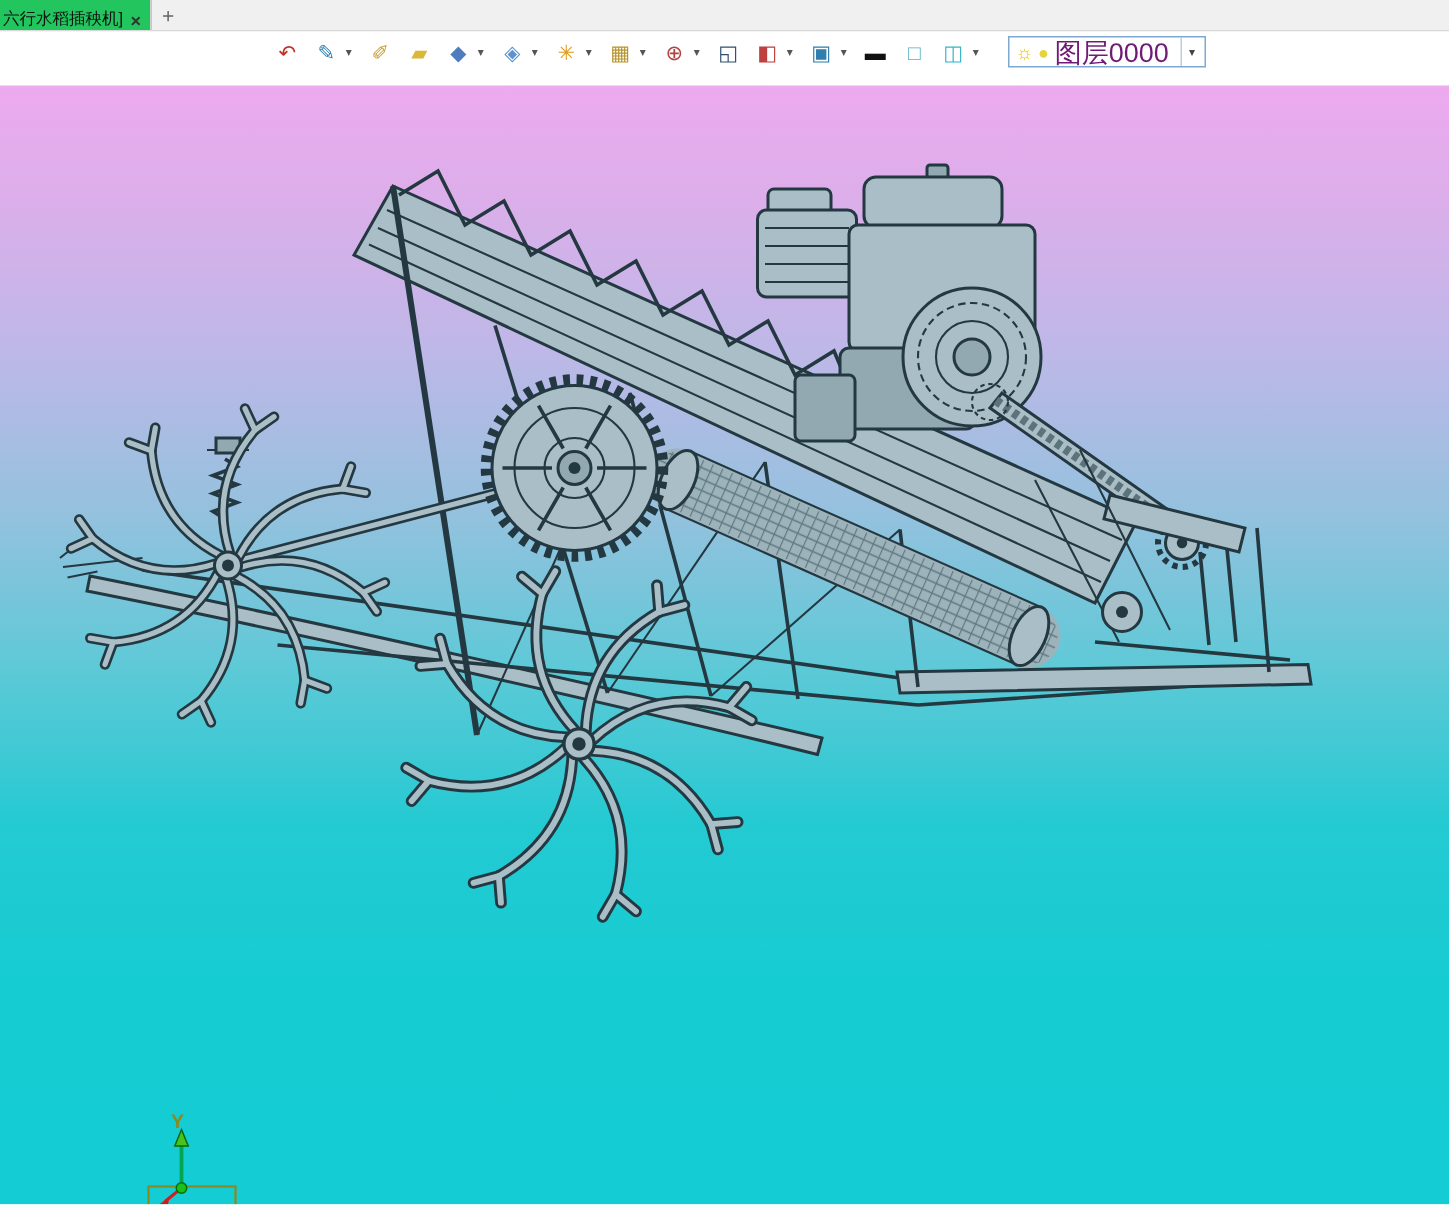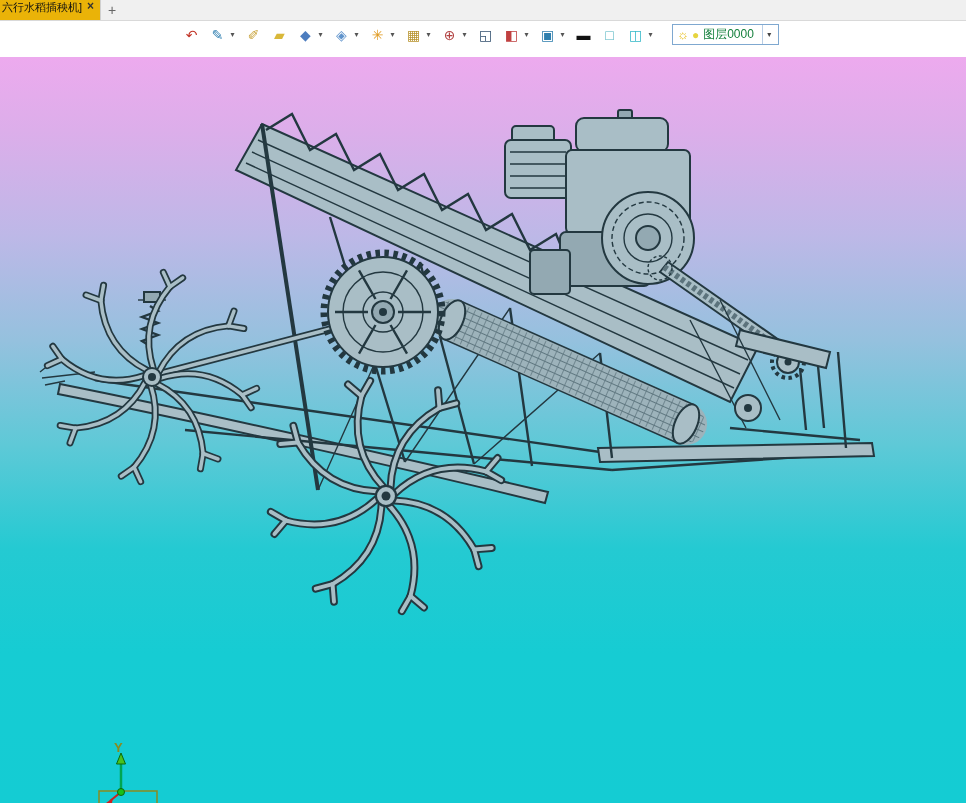--- a/index.html
+++ b/index.html
@@ -1,37 +1,37 @@
 <!DOCTYPE html>
 <html><head>
 <meta charset="utf-8">
 <style>
   html,body{margin:0;padding:0;background:#fff;font-family:"Liberation Sans","DejaVu Sans",sans-serif;}
   .page{position:relative;width:966px;height:803px;overflow:hidden;background:#fff;}
 
   
   .tabbar{position:absolute;top:0;left:0;right:0;height:20px;background:#f0f0f0;border-bottom:1px solid #d9d9d9;display:flex;align-items:stretch;}
-  .tab{display:flex;align-items:flex-start;background:#eab308;border-right:1px solid #d0d0d0;padding:0 6px 0 2px;font-size:11px;color:#111;max-width:130px;white-space:nowrap;overflow:hidden;}
+  .tab{display:flex;align-items:flex-end;background:#22c55e;border-right:1px solid #d0d0d0;padding:0 6px 0 2px;font-size:11px;color:#111;max-width:130px;white-space:nowrap;overflow:hidden;}
   .tab .close{margin-left:5px;font-size:12px;font-weight:bold;color:#333;line-height:1;}
   .newtab{width:22px;display:flex;align-items:center;justify-content:center;font-size:14px;color:#666;}
 
   
   .toolbar{position:absolute;top:21px;left:0;right:0;height:36px;background:#ffffff;}
   .tbrow{position:absolute;top:3px;left:182px;display:flex;align-items:center;}
   .tbtn{display:inline-flex;align-items:center;justify-content:center;width:19px;height:19px;font-size:14px;line-height:1;margin-right:7px;cursor:default;border-radius:2px;}
   .tbtn.hd{margin-right:1px;}
   .dd{font-size:8px;color:#555;margin-right:7px;width:9px;text-align:center;}
   .i0{color:#c23326;} .i1{color:#2f7fb0;} .i2{color:#c8a23a;} .i3{color:#d9b83a;}
   .i4{color:#4d7dbf;} .i5{color:#5f93cc;} .i6{color:#e09a20;} .i7{color:#b8942e;}
   .i8{color:#b24343;} .i9{color:#32506e;} .i10{color:#c04040;} .i11{color:#2f7fae;}
   .i12{color:#111111;} .i13{color:#4fb3c0;} .i14{color:#35b8c8;}
   .layerbox{display:inline-flex;align-items:center;height:19px;border:1px solid #7fa8d0;background:#fff;margin-left:10px;padding:0 2px 0 4px;}
   .layerbox .bulb{color:#e8c020;font-size:13px;margin-right:3px;}
   .layerbox .swatch{color:#e6d43f;font-size:12px;margin-right:4px;}
-  .layerbox .lbl{font-size:12px;color:#15803d;margin-right:8px;white-space:nowrap;}
+  .layerbox .lbl{font-size:18px;color:#701a75;margin-right:8px;white-space:nowrap;}
   .layerbox .arrowbtn{border-left:1px solid #b9cde4;width:13px;height:19px;display:flex;align-items:center;justify-content:center;font-size:8px;color:#444;}
   .hint{position:absolute;left:2px;top:37px;font-size:11px;color:#111;}
 
   
   .canvas{position:absolute;top:57px;left:0;width:966px;height:746px;
     background:linear-gradient(180deg,#edaaee 0%,#dcaeea 10%,#bdb8e7 24%,#95c1de 38%,#5ec9d7 52%,#24cad2 66%,#16ccd3 80%,#14ccd3 100%);}
   .canvas svg{position:absolute;left:0;top:0;}
   .thin{stroke:#233840;stroke-width:1.4;fill:none;}
   .med{stroke:#233840;stroke-width:2.4;fill:none;}
   .thk{stroke:#233840;stroke-width:4;fill:none;}

